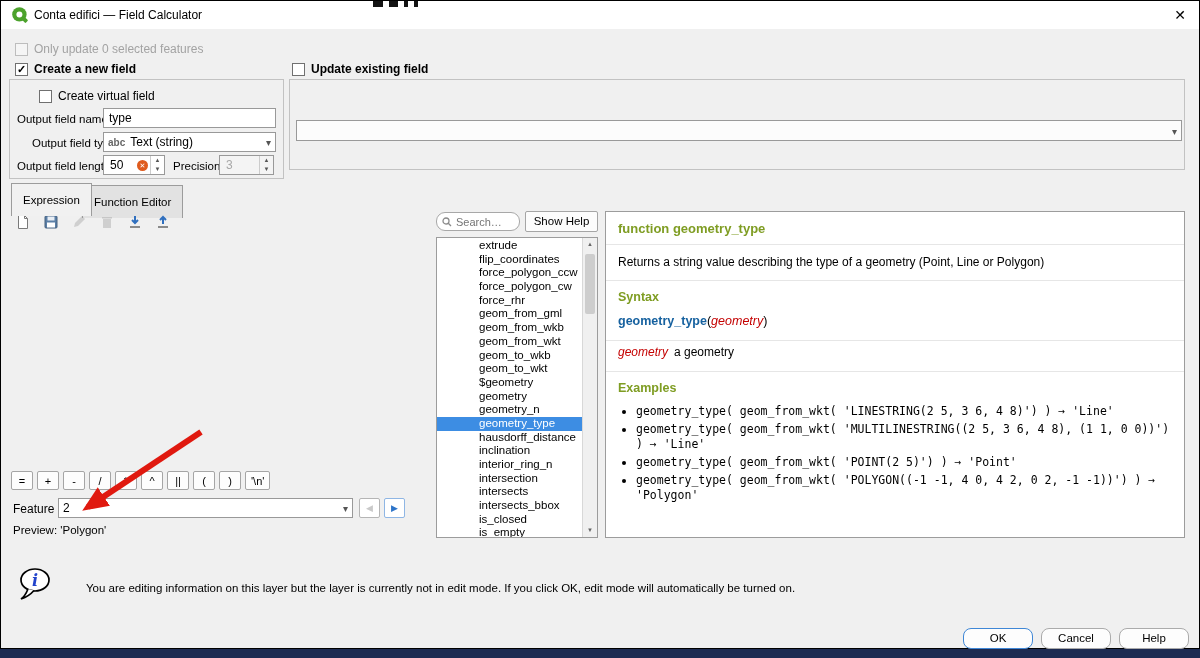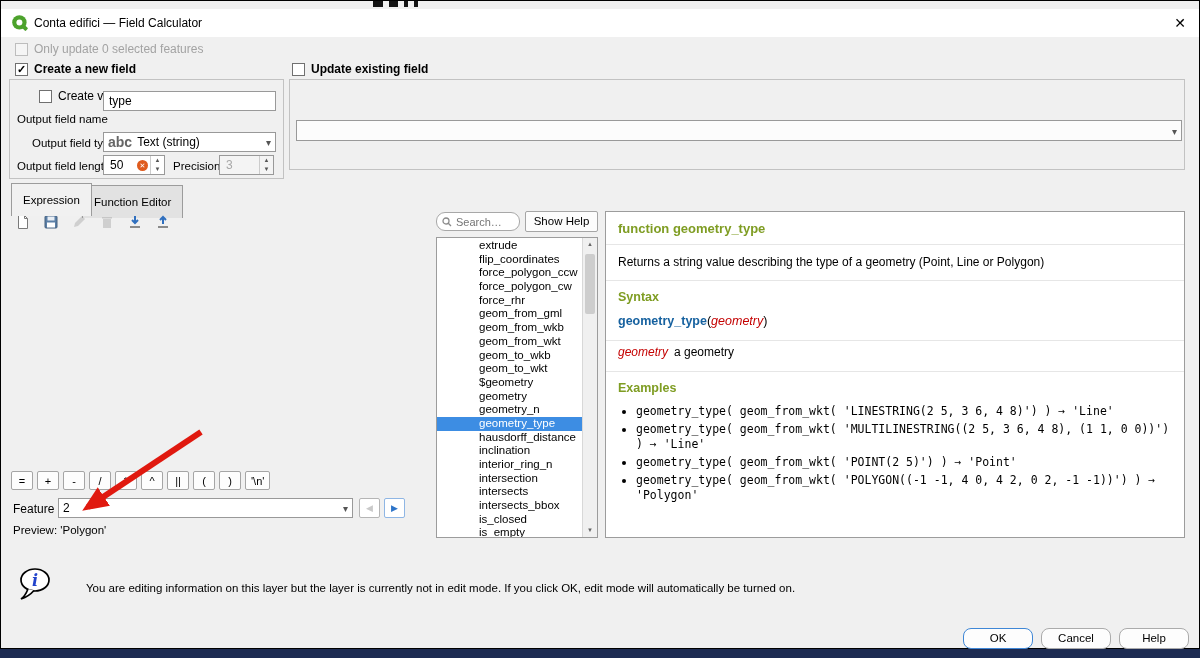--- a/index.html
+++ b/index.html
@@ -2,21 +2,21 @@
 <html><head>
 <meta charset="utf-8">
 <style>
   * { margin:0; padding:0; box-sizing:border-box; }
   html,body { width:1200px; height:658px; }
   body { font-family:"Liberation Sans",sans-serif; background:#fff; position:relative; overflow:hidden; color:#000; }
 
   .window { position:absolute; left:0; top:0; width:1200px; height:649px; border:1px solid #000; background:#f0f0f0; }
 
   
-  .titlebar { position:absolute; left:0; top:8px; right:0; height:28px; background:#fff; }
+  .titlebar { position:absolute; left:0; top:0; right:0; height:28px; background:#fff; }
   .qgis-logo { position:absolute; left:10px; top:5px; }
   .win-title { position:absolute; left:33px; top:7px; font-size:12px; }
   .close-btn { position:absolute; right:10px; top:5px; width:18px; height:18px; font-size:14px; line-height:18px; text-align:center; cursor:pointer; }
 
   
   .artifact { position:absolute; top:0; left:372px; height:6px; }
   .artifact span { position:absolute; top:0; height:6px; background:#131313; display:inline-block; }
 
   
   .cb { display:flex; align-items:center; gap:6px; font-size:12px; cursor:default; }
@@ -33,26 +33,26 @@
   .group1 { position:absolute; left:8px; top:78px; width:275px; height:100px; border:1px solid #c2c2c2; }
   .group2 { position:absolute; left:288px; top:78px; width:896px; height:91px; border:1px solid #c2c2c2; }
 
   .flabel { position:absolute; font-size:11.5px; }
   .l-name { left:16px; top:112px; }
   .l-type { left:31px; top:136px; }
   .l-len  { left:16px; top:159px; }
   .l-prec { left:172px; top:159px; }
 
   .tinput { position:absolute; border:1px solid #999; background:#fff; font-size:12px; font-family:"Liberation Sans",sans-serif; padding:0 5px; }
-  .in-name { left:102px; top:90px; width:173px; height:20px; }
+  .in-name { left:102px; top:107px; width:173px; height:20px; }
 
   .combo { position:absolute; border:1px solid #999; background:#fff; font-size:12px; display:flex; align-items:center; padding:0 4px; cursor:default; }
   .combo .arrow { position:absolute; right:4px; top:50%; transform:translateY(-50%); font-size:10px; color:#555; }
   .combo-type { left:102px; top:131px; width:173px; height:20px; }
-  .abc-ico { font-size:14px; color:#666; font-weight:bold; margin-right:5px; letter-spacing:0; }
+  .abc-ico { font-size:10px; color:#666; font-weight:bold; margin-right:5px; letter-spacing:0; }
   .combo-existing { left:295px; top:119px; width:886px; height:21px; background:#fcfcfc; }
   .combo-feature { left:57px; top:497px; width:295px; height:20px; }
 
   .spin { position:absolute; border:1px solid #999; background:#fff; font-size:12px; display:flex; align-items:center; height:20px; }
   .spin .val { flex:1; padding-left:6px; }
   .spin .clear { width:11px; height:11px; border-radius:6px; background:#df5b1e; color:#fff; font-size:7px; line-height:11px; text-align:center; margin-right:2px; }
   .spin .updown { width:14px; height:100%; border-left:1px solid #ccc; display:flex; flex-direction:column; }
   .spin .updown span { flex:1; font-size:6px; line-height:8px; text-align:center; color:#555; }
   .spin-len { left:102px; top:154px; width:62px; }
   .spin-prec { left:218px; top:154px; width:55px; background:#f4f4f4; }

